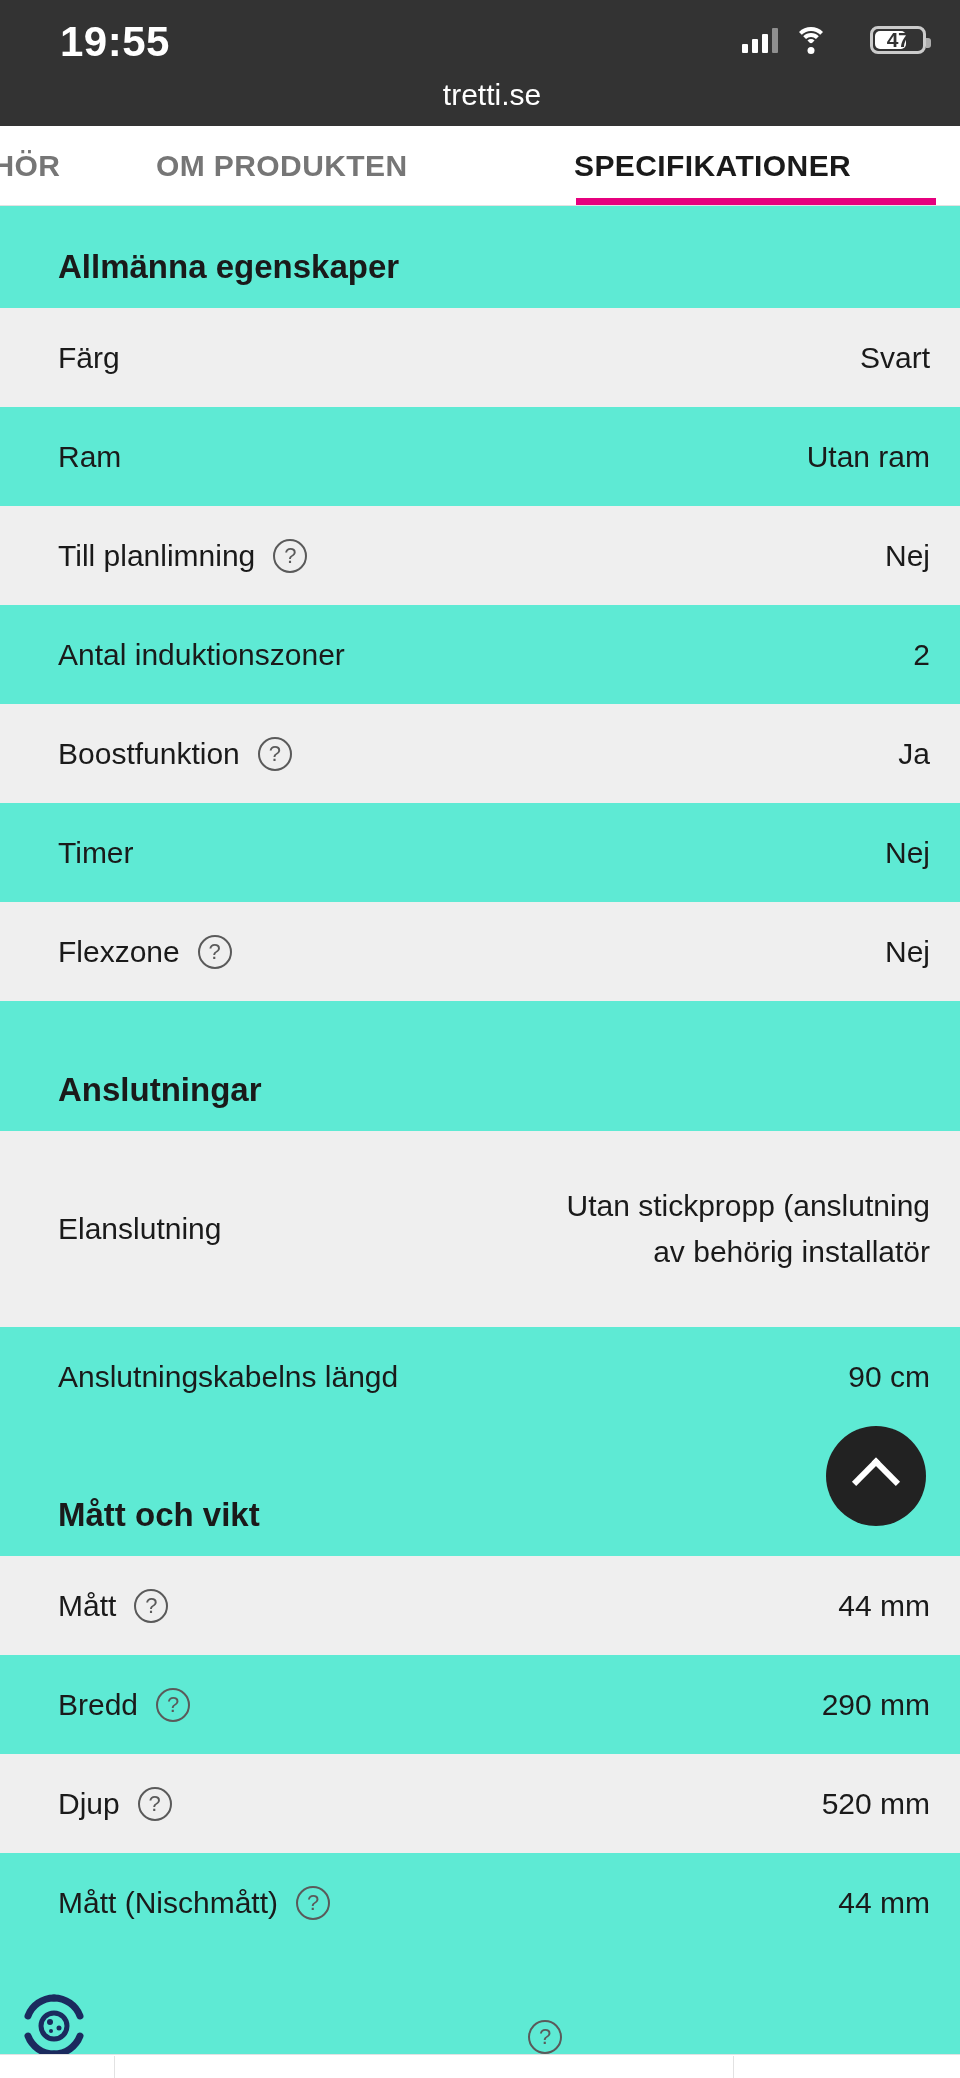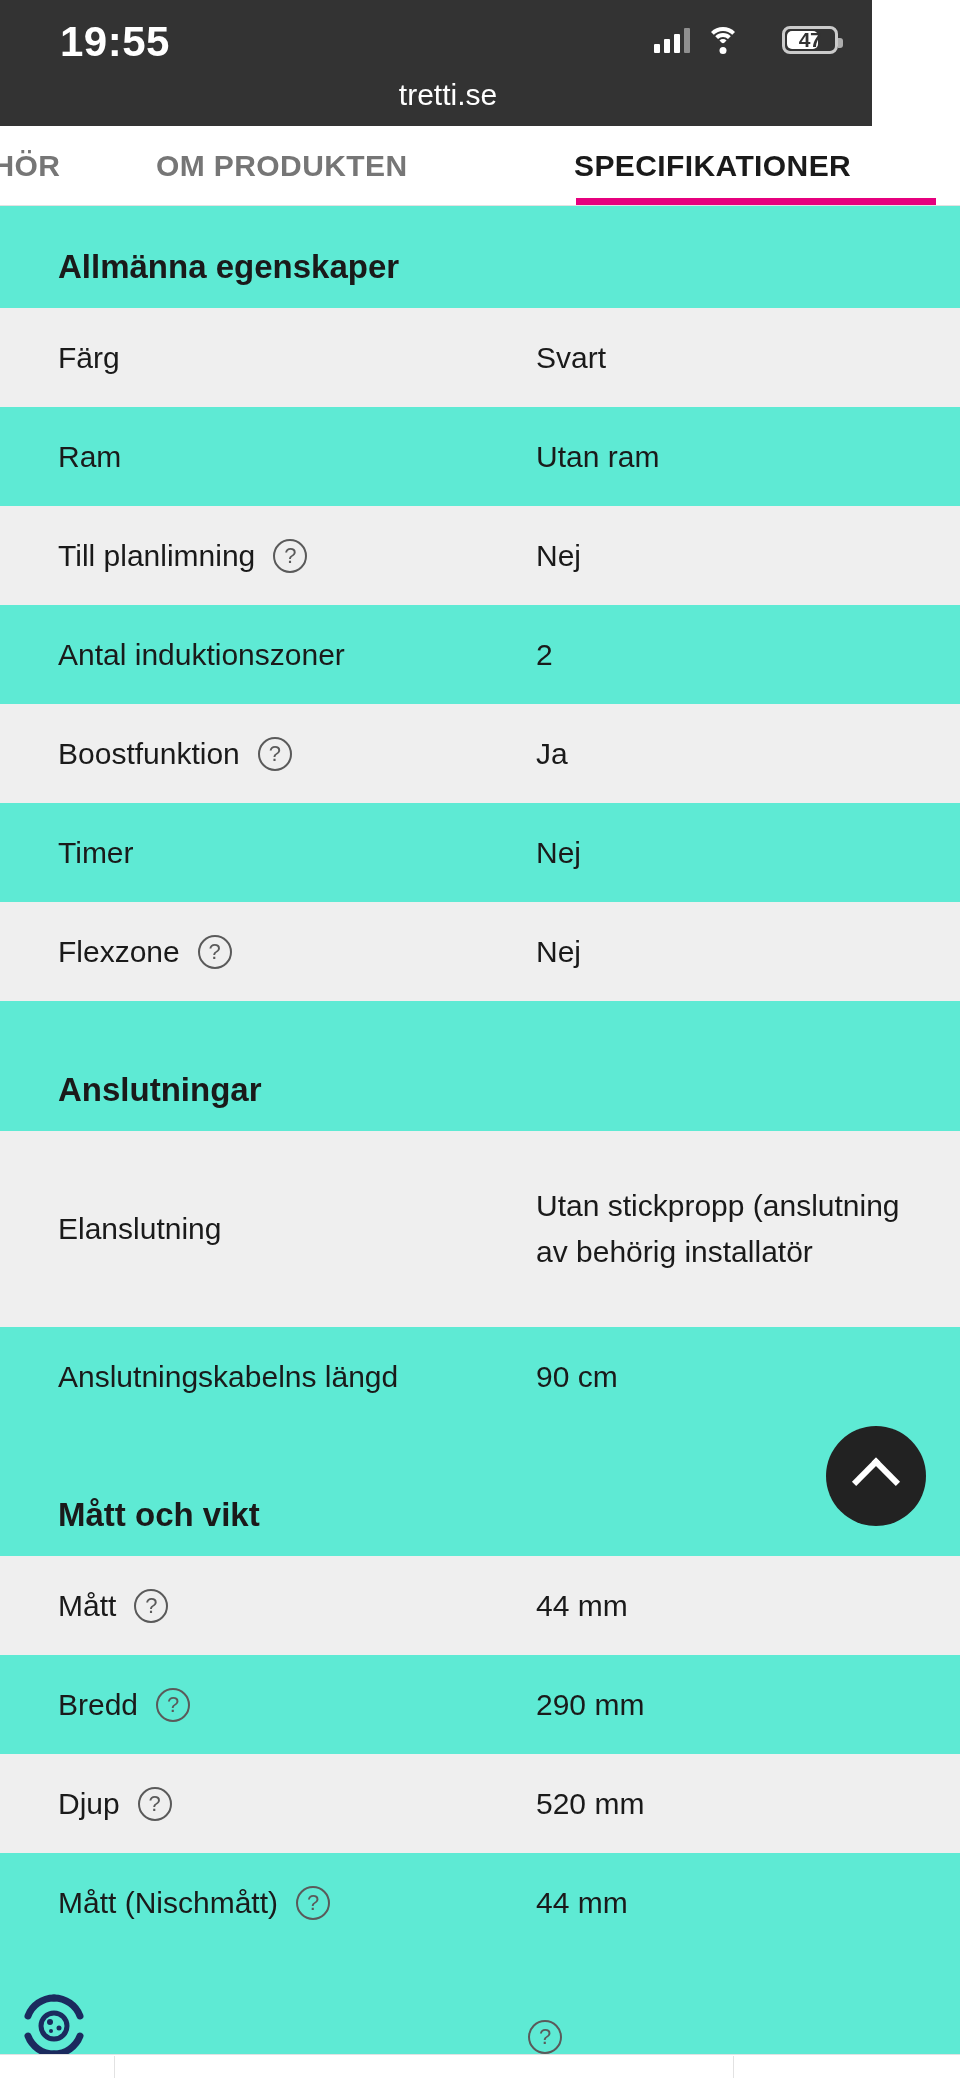--- a/index.html
+++ b/index.html
@@ -7,21 +7,21 @@
     width: 960px;
     height: 2078px;
     background: #ffffff;
     font-family: "Liberation Sans", sans-serif;
     overflow: hidden;
   }
 
   
   .statusbar {
     position: relative;
-    width: 872px;
+    width: 960px;
     height: 126px;
     background: #333333;
     color: #ffffff;
   }
   .status-time {
     position: absolute;
     left: 60px;
     top: 18px;
     font-size: 42px;
     font-weight: bold;
@@ -147,21 +147,21 @@
   }
 
   .section-title {
     font-size: 33px;
     font-weight: bold;
     color: #1a1a1a;
     padding: 36px 0 22px 58px;
   }
   .section-title.first { padding-top: 42px; }
 
-  .spec-table { width: 100%; }
+  .spec-table { width: 100%; text-align: right; }
   .spec-row {
     display: flex;
     align-items: center;
     min-height: 99px;
     padding: 0 30px;
     font-size: 30px;
     color: #1a1a1a;
   }
   .spec-row.alt { background: #efefef; }
   .spec-row .label {

